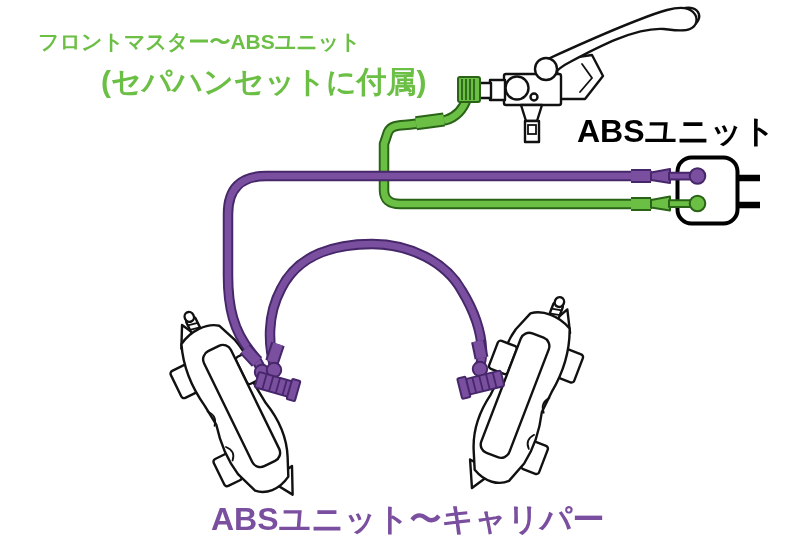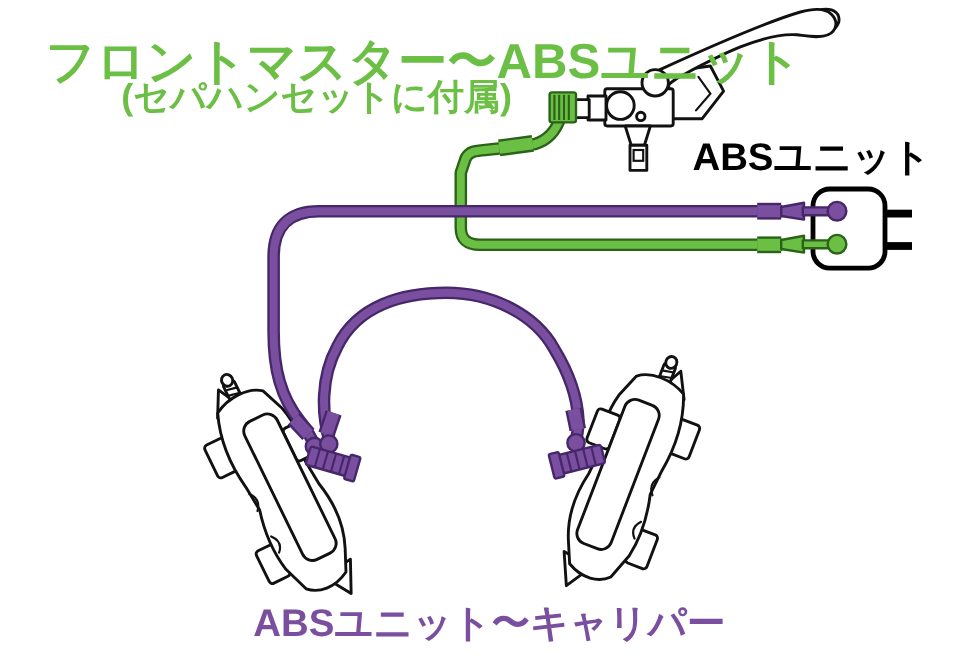--- a/index.html
+++ b/index.html
@@ -15,21 +15,21 @@
   html,body{margin:0;padding:0;background:#fff;}
   .stage{
     position:relative;width:800px;height:550px;background:#ffffff;overflow:hidden;
     font-family:"Liberation Sans","DejaVu Sans",sans-serif;
   }
   .stage svg{position:absolute;left:0;top:0;}
   .lbl{
     position:absolute;font-weight:bold;white-space:nowrap;line-height:1;
     font-family:"Liberation Sans","DejaVu Sans",sans-serif;
   }
-  #heading1{left:38px;top:31px;font-size:41px;color:var(--label-green);}
+  #heading1{left:38px;top:31px;font-size:21px;color:var(--label-green);}
   #heading2{left:101px;top:67px;font-size:30px;color:var(--label-green);}
   #absLabel{left:577px;top:115px;font-size:32px;color:var(--label-black);}
   #bottomLabel{left:211px;top:503px;font-size:32px;color:var(--label-purple);}
 
   
   .la{fill:#ffffff;stroke:var(--line-art);stroke-width:2.4;stroke-linejoin:round;}
   .la-thin{fill:none;stroke:var(--line-art);stroke-width:1.8;stroke-linecap:round;}
   
   .hd-g{fill:none;stroke:var(--hose-green-dark);stroke-width:10.5;stroke-linecap:butt;stroke-linejoin:round;}
   .hg{fill:none;stroke:var(--hose-green);stroke-width:6.6;stroke-linecap:butt;stroke-linejoin:round;}

